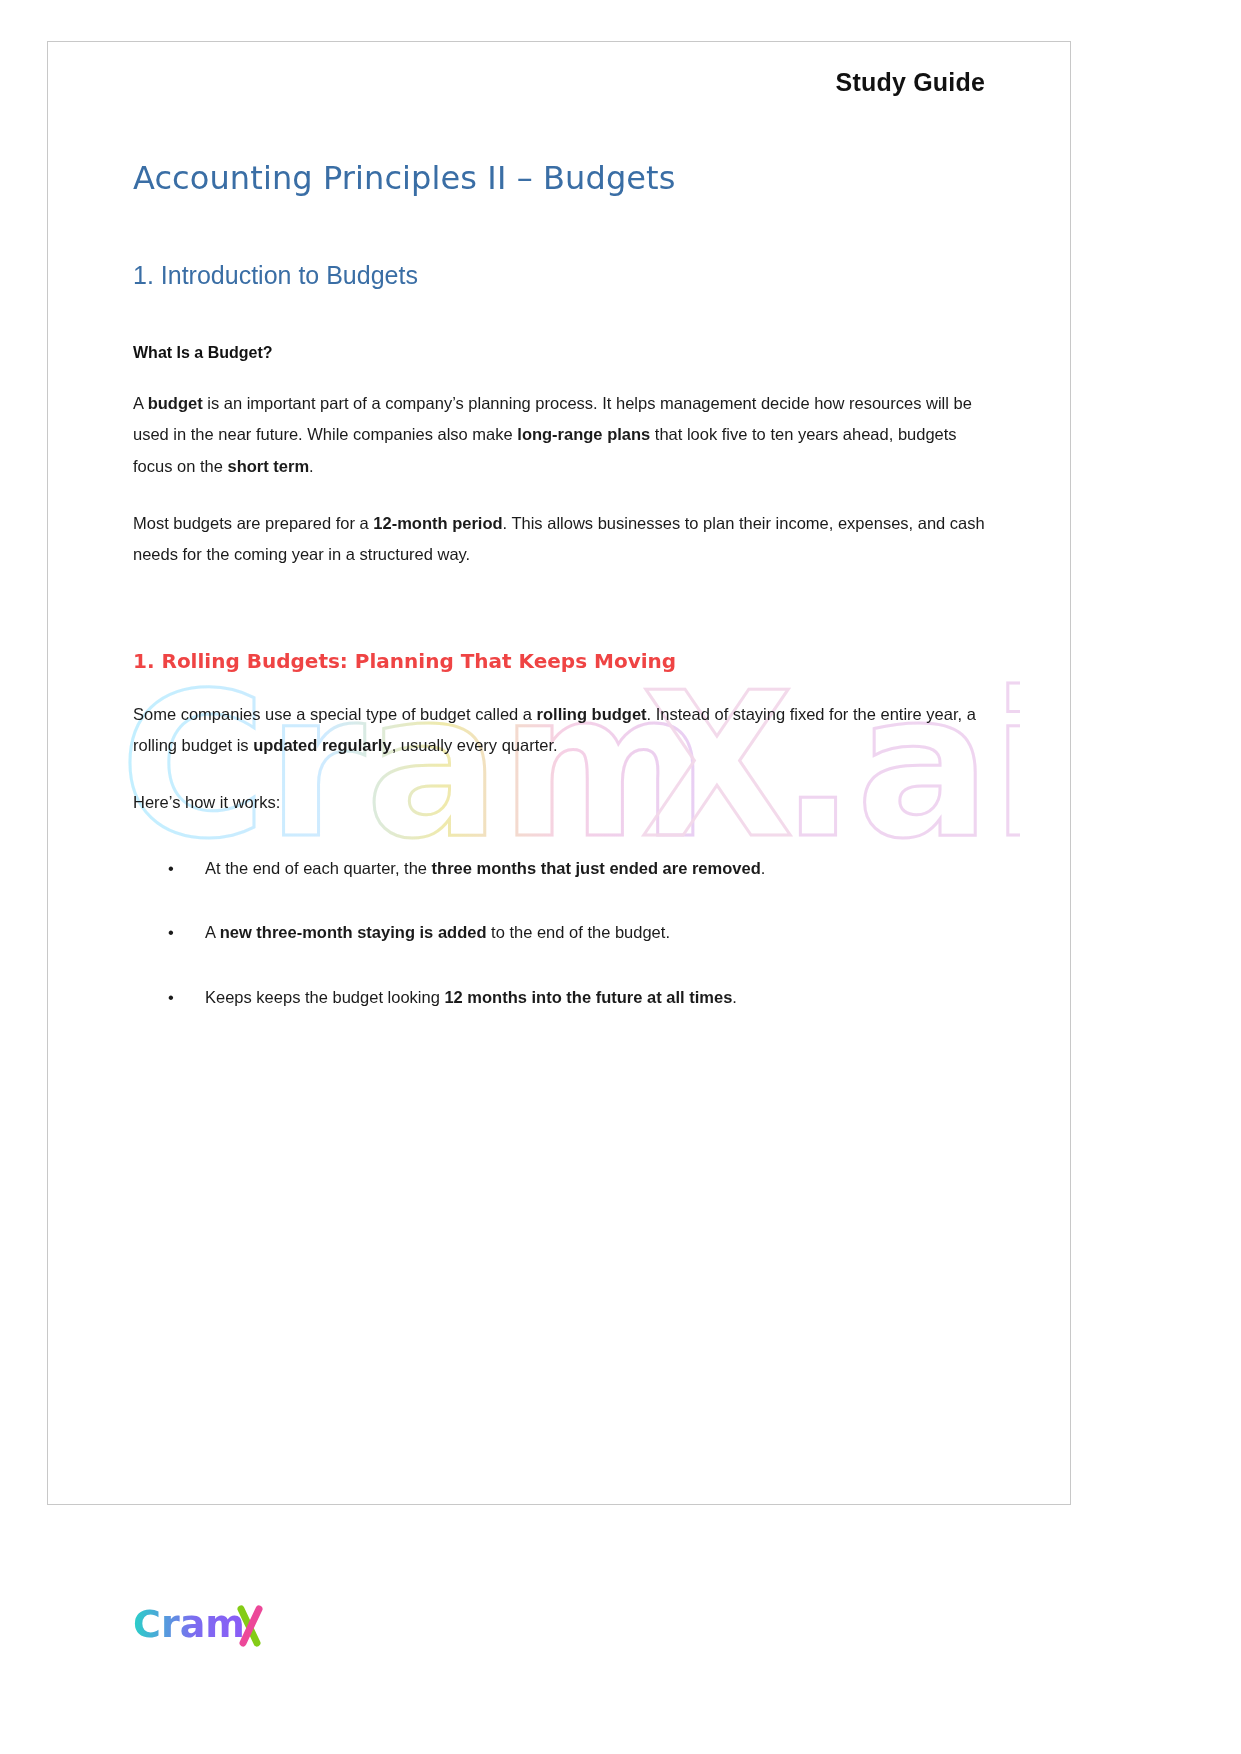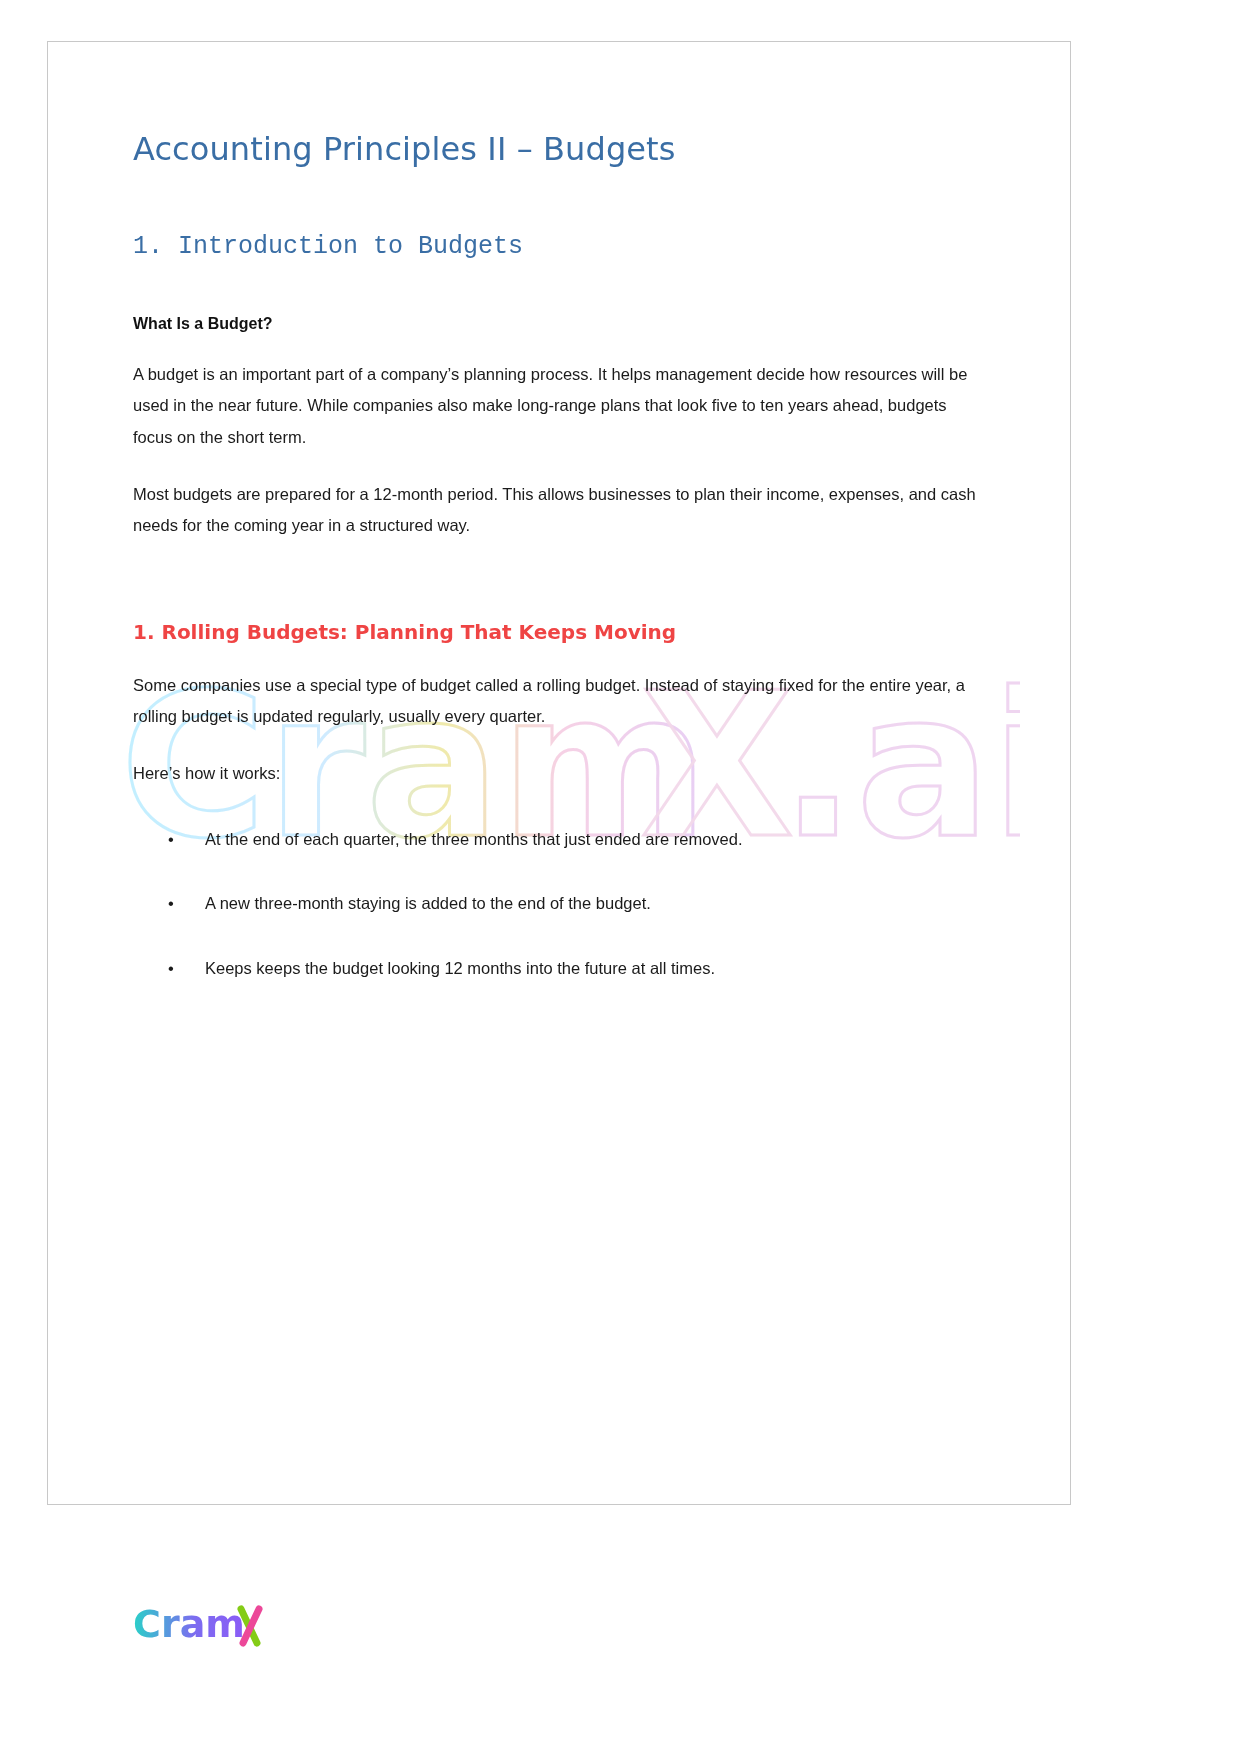--- a/index.html
+++ b/index.html
@@ -54,21 +54,21 @@
     font-weight: 400;
     color: #3a6ea5;
     font-family: "DejaVu Sans", sans-serif;
     letter-spacing: 0.1px;
   }
   .section-title {
     margin: 64px 0 0 0;
     font-size: 25px;
     font-weight: 400;
     color: #3a6ea5;
-    font-family: Liberation Mono, monospace;
+    font-family: Liberation Sans, sans-serif;
   }
   .sub-head {
     margin: 54px 0 0 0;
     font-size: 16px;
     font-weight: bold;
     color: #111111;
   }
   p.body {
     margin: 26px 0 0 0;
     font-size: 16.5px;
@@ -95,21 +95,21 @@
     color: #1b1b1b;
     margin-bottom: 34px;
   }
   ul.bullets li .bullet-dot {
     position: absolute;
     left: 35px;
     top: 0;
     color: #1b1b1b;
     font-size: 16.5px;
   }
-  b { font-weight: normal; }
+  b { font-weight: bold; }
 
   
   .watermark {
     position: absolute;
     left: 120px;
     top: 655px;
     width: 900px;
     height: 240px;
     pointer-events: none;
     user-select: none;
@@ -143,20 +143,21 @@
           <stop offset="100%" stop-color="#e6cdf5"></stop>
         </linearGradient>
       </defs>
       <text x="0" y="180" font-family="'DejaVu Sans', sans-serif" font-size="200" font-weight="bold" fill="none" stroke="url(#wmgrad)" stroke-width="3" opacity="0.95">Cram</text>
       <text x="520" y="180" font-family="'DejaVu Sans', sans-serif" font-size="200" font-weight="bold" fill="none" stroke="#f3d9ea" stroke-width="3" opacity="0.95">X</text>
       <text x="660" y="180" font-family="'DejaVu Sans', sans-serif" font-size="200" font-weight="bold" fill="none" stroke="#efd3f0" stroke-width="3" opacity="0.95">.ai</text>
     </svg>
   </div>
 
   <div class="content">
+    <div class="doc-kicker">Study Guide</div>
 
     <h1 class="doc-title">Accounting Principles II – Budgets</h1>
 
     <h2 class="section-title">1. Introduction to Budgets</h2>
 
     <h3 class="sub-head">What Is a Budget?</h3>
 
     <p class="body"><span>A </span><b>budget</b><span> is an important part of a company’s planning process. It helps management decide how resources will be used in the near future. While companies also make </span><b>long-range plans</b><span> that look five to ten years ahead, budgets focus on the </span><b>short term</b><span>.</span></p>
 
     <p class="body"><span>Most budgets are prepared for a </span><b>12-month period</b><span>. This allows businesses to plan their income, expenses, and cash needs for the coming year in a structured way.</span></p>

